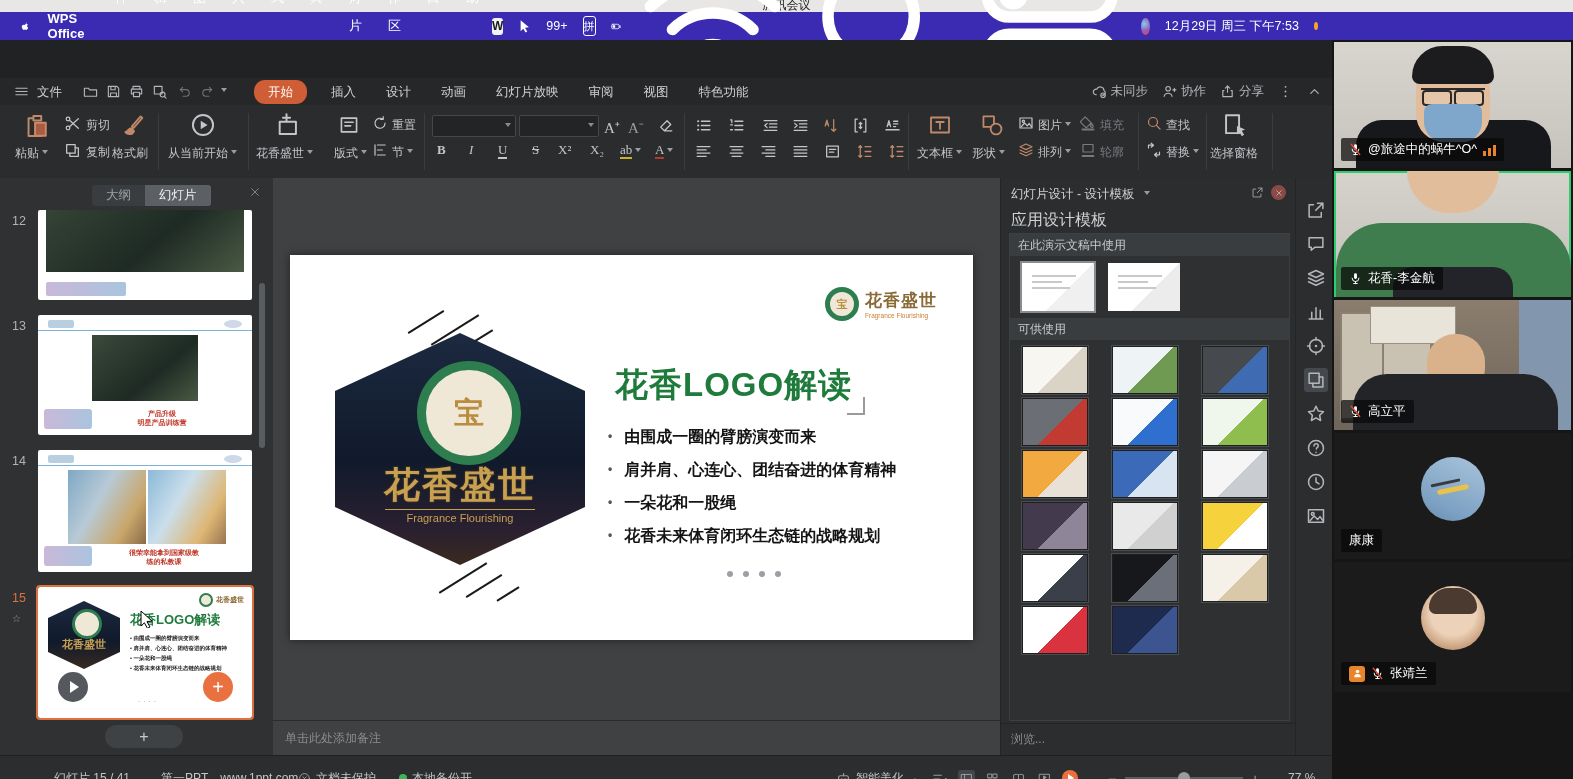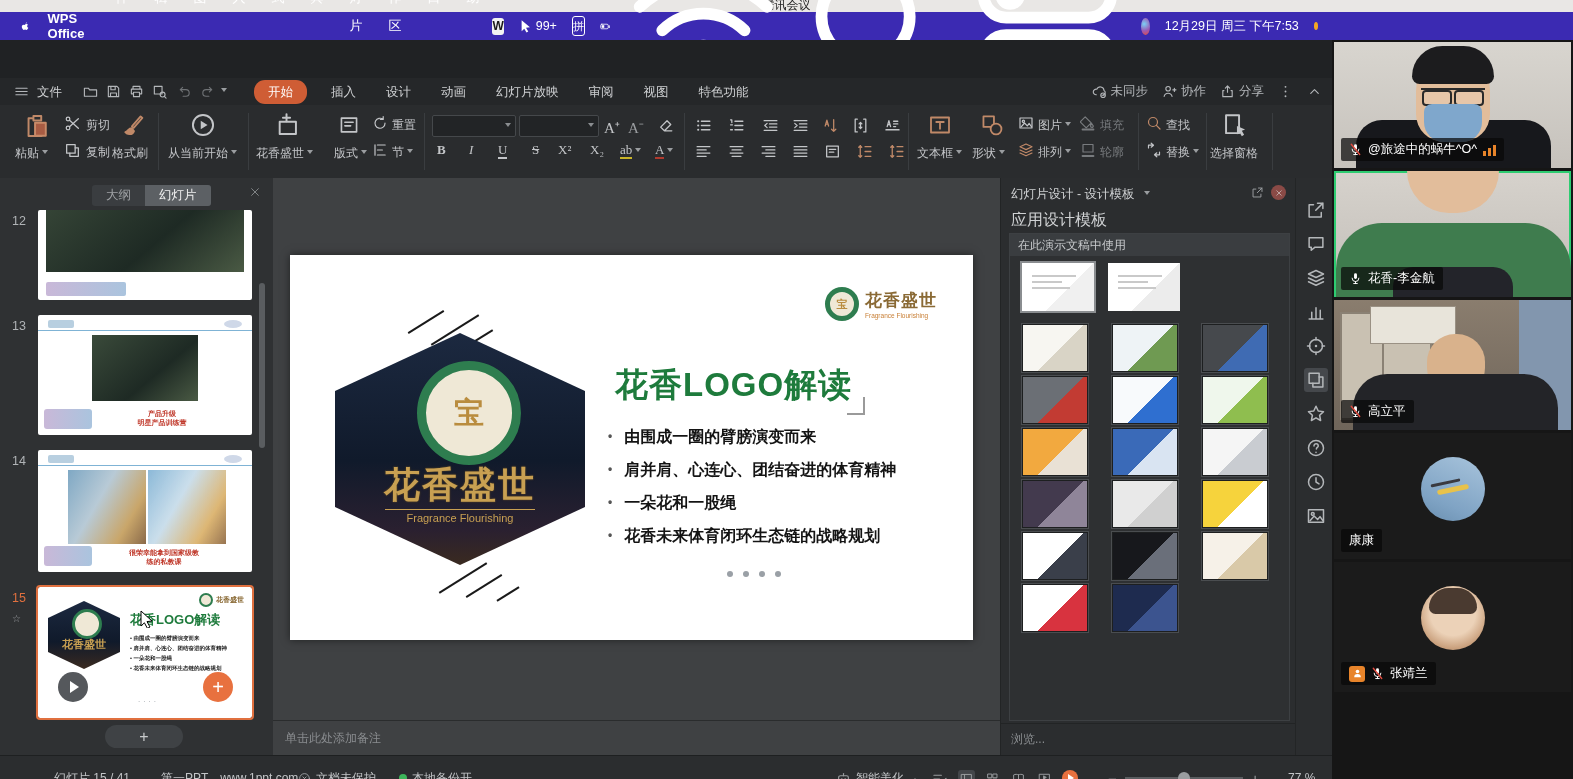--- a/index.html
+++ b/index.html
@@ -12,21 +12,21 @@
   
   .meet-titlebar{left:0;top:0;width:1573px;height:12px;background:#e9e7e5;overflow:hidden;text-align:center;}
   .meet-titlebar span{color:#222;font-size:12px;line-height:20px;position:relative;top:-5px;}
   
   .menubar{left:0;top:12px;width:1573px;height:28px;background:#3b2ab2;display:flex;align-items:center;color:#fff;}
   .menubar .apple{width:15px;height:17px;margin-left:20px;color:#fff;}
   .menubar .appname{font-weight:bold;font-size:13px;margin-left:18px;}
   .menubar .menus{display:flex;gap:0;margin-left:10px;}
   .menubar .menus span{padding:0 13px;font-size:13px;line-height:28px;cursor:default;}
   .wbadge{width:19px;height:17px;background:#f2f2f2;border-radius:3px;color:#1a1a1a;font-weight:bold;font-size:12px;display:flex;align-items:center;justify-content:center;}
-  .ptr-badge{display:flex;gap:3px;font-size:12.5px;}
+  .ptr-badge{display:flex;gap:14px;font-size:12.5px;}
   .pin-badge{width:18px;height:18px;border:1.5px solid #fff;border-radius:3px;font-size:11px;display:flex;align-items:center;justify-content:center;}
   .siri{width:17px;height:17px;border-radius:50%;background:radial-gradient(circle at 35% 35%,#7ad0f5,#9b59b6 55%,#e74c3c);}
   .menubar .datetime{font-size:12.5px;white-space:nowrap;}
   .recdot{width:8px;height:8px;border-radius:50%;background:#f5a623;}
   
   .tabbar{left:0;top:40px;width:1332px;height:38px;background:#202224;}
   .tl{width:12px;height:12px;border-radius:50%;position:absolute;top:53px;}
   .tab-home{left:84px;top:47px;width:64px;height:25px;background:#4874cb;color:#fff;border-radius:4px;display:flex;align-items:center;justify-content:center;font-size:12.5px;}
   .tab-docer{left:155px;top:47px;height:25px;display:flex;align-items:center;gap:5px;color:#b9bbbd;font-size:12.5px;}
   .docer-ic{width:14px;height:14px;border-radius:50% 50% 50% 4px;background:linear-gradient(135deg,#ffb24a,#f0762b);}
@@ -734,20 +734,21 @@
             <i style="top:12px;width:44px;"></i>
             <i style="top:18px;width:30px;"></i>
             <i style="top:24px;width:38px;"></i>
           </div>
           <div class="dp-thumb" style="background: linear-gradient(135deg, rgb(255, 255, 255) 60%, rgb(236, 236, 236) 60%);">
             <i style="top:12px;width:44px;"></i>
             <i style="top:18px;width:30px;"></i>
             <i style="top:24px;width:38px;"></i>
           </div>
         </div>
+      <div class="dp-sec">可供使用</div>
       <div class="grid" id="template-grid">
           <div class="gt" style="background: linear-gradient(135deg, rgb(247, 246, 241) 55%, rgb(217, 212, 198) 55%);"></div>
           <div class="gt" style="background: linear-gradient(135deg, rgb(238, 243, 246) 55%, rgb(111, 154, 82) 55%);"></div>
           <div class="gt" style="background: linear-gradient(135deg, rgb(70, 73, 77) 55%, rgb(63, 107, 179) 55%);"></div>
           <div class="gt" style="background: linear-gradient(135deg, rgb(107, 111, 117) 55%, rgb(194, 59, 51) 55%);"></div>
           <div class="gt" style="background: linear-gradient(135deg, rgb(248, 250, 252) 55%, rgb(47, 111, 208) 55%);"></div>
           <div class="gt" style="background: linear-gradient(135deg, rgb(239, 247, 236) 55%, rgb(143, 190, 79) 55%);"></div>
           <div class="gt" style="background: linear-gradient(135deg, rgb(242, 169, 63) 55%, rgb(233, 225, 213) 55%);"></div>
           <div class="gt" style="background: linear-gradient(135deg, rgb(58, 106, 184) 55%, rgb(217, 228, 242) 55%);"></div>
           <div class="gt" style="background: linear-gradient(135deg, rgb(245, 245, 245) 55%, rgb(201, 204, 209) 55%);"></div>

